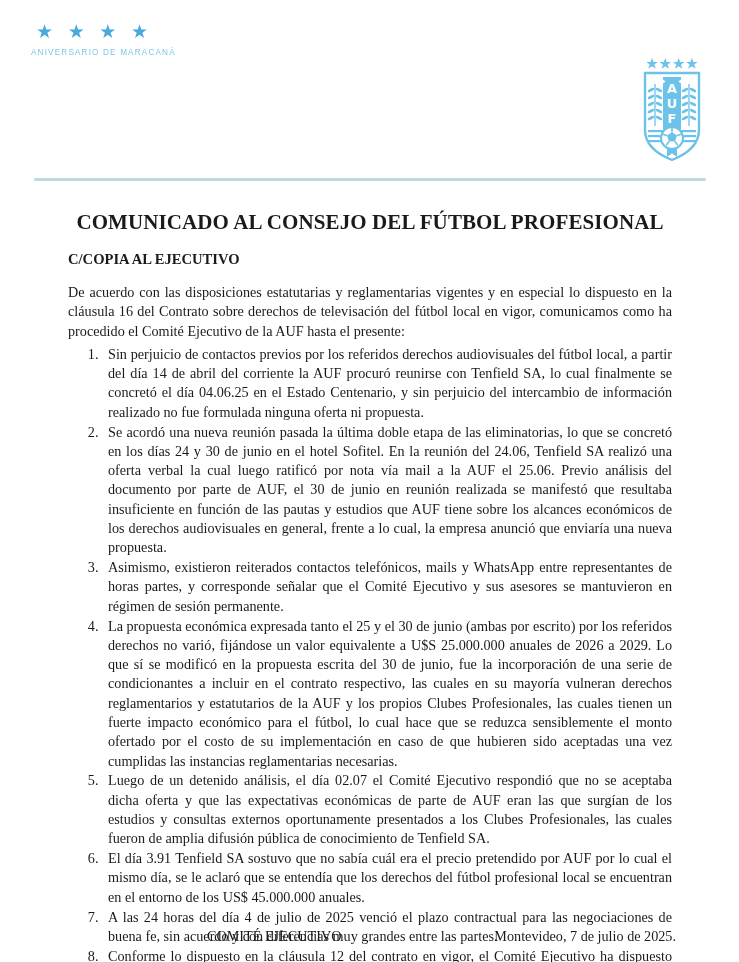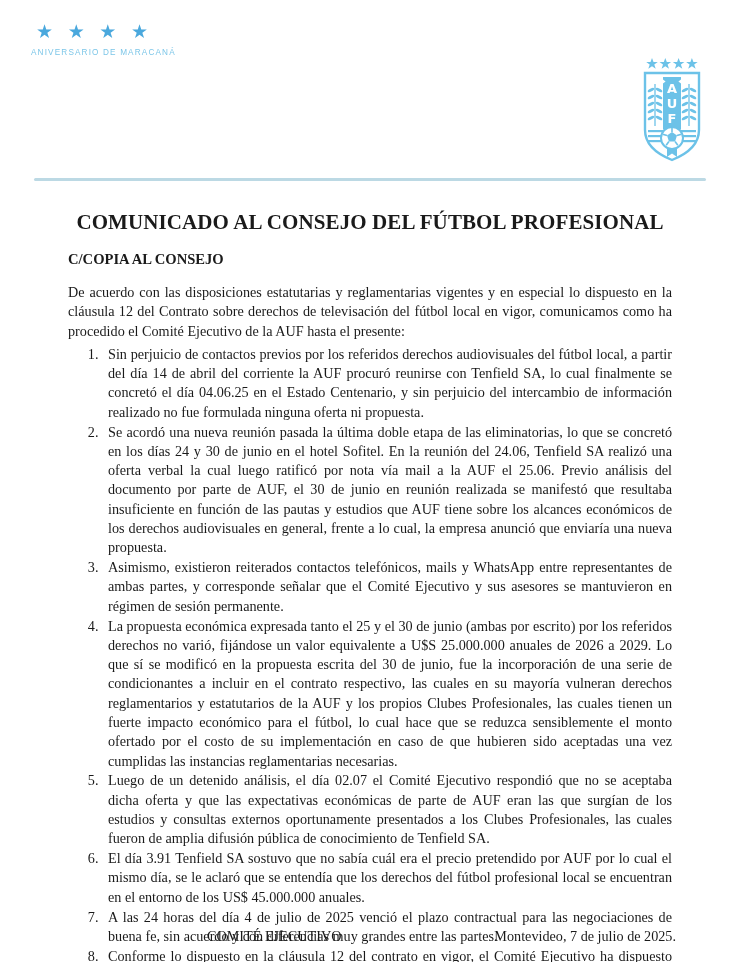--- a/index.html
+++ b/index.html
@@ -230,26 +230,26 @@
 
       <path d="M26 93 h10 v8 l-5 -3.4 -5 3.4 z" fill="#6cc2e8"></path>
     </svg>
   </div>
 
   <div class="divider"></div>
 </div>
 
 <div class="page">
   <h1 class="doc-title">COMUNICADO AL CONSEJO DEL FÚTBOL PROFESIONAL</h1>
-  <h2 class="doc-subtitle">C/COPIA AL CONSEJO</h2>
-  <p class="intro">De acuerdo con las disposiciones estatutarias y reglamentarias vigentes y en especial lo dispuesto en la cláusula 12 del Contrato sobre derechos de televisación del fútbol local en vigor, comunicamos como ha procedido el Comité Ejecutivo de la AUF hasta el presente:</p>
+  <h2 class="doc-subtitle">C/COPIA AL EJECUTIVO</h2>
+  <p class="intro">De acuerdo con las disposiciones estatutarias y reglamentarias vigentes y en especial lo dispuesto en la cláusula 16 del Contrato sobre derechos de televisación del fútbol local en vigor, comunicamos como ha procedido el Comité Ejecutivo de la AUF hasta el presente:</p>
   <ol class="items">
     <li>Sin perjuicio de contactos previos por los referidos derechos audiovisuales del fútbol local, a partir del día 14 de abril del corriente la AUF procuró reunirse con Tenfield SA, lo cual finalmente se concretó el día 04.06.25 en el Estado Centenario, y sin perjuicio del intercambio de información realizado no fue formulada ninguna oferta ni propuesta.</li>
     <li>Se acordó una nueva reunión pasada la última doble etapa de las eliminatorias, lo que se concretó en los días 24 y 30 de junio en el hotel Sofitel. En la reunión del 24.06, Tenfield SA realizó una oferta verbal la cual luego ratificó por nota vía mail a la AUF el 25.06. Previo análisis del documento por parte de AUF, el 30 de junio en reunión realizada se manifestó que resultaba insuficiente en función de las pautas y estudios que AUF tiene sobre los alcances económicos de los derechos audiovisuales en general, frente a lo cual, la empresa anunció que enviaría una nueva propuesta.</li>
-    <li>Asimismo,  existieron reiterados contactos telefónicos, mails y WhatsApp entre representantes de ambas partes, y corresponde señalar que el Comité Ejecutivo y sus asesores se mantuvieron en régimen de sesión permanente.</li>
+    <li>Asimismo,  existieron reiterados contactos telefónicos, mails y WhatsApp entre representantes de horas partes, y corresponde señalar que el Comité Ejecutivo y sus asesores se mantuvieron en régimen de sesión permanente.</li>
     <li>La propuesta económica expresada tanto el 25 y el 30 de junio (ambas por escrito) por los referidos derechos no varió, fijándose un valor equivalente a U$S 25.000.000 anuales de 2026 a 2029. Lo que sí se modificó en la propuesta escrita del 30 de junio, fue la incorporación de una serie de condicionantes a incluir en el contrato respectivo, las cuales en su mayoría vulneran derechos reglamentarios y estatutarios de la AUF y los propios Clubes Profesionales, las cuales tienen un fuerte impacto económico para el fútbol, lo cual hace que se reduzca sensiblemente el monto ofertado por el costo de su implementación en caso de que hubieren sido aceptadas una vez cumplidas las instancias reglamentarias necesarias.</li>
     <li>Luego de un detenido análisis, el día 02.07 el Comité Ejecutivo respondió que no se aceptaba dicha oferta y que las expectativas económicas de parte de AUF eran las que surgían de los estudios y consultas externos oportunamente presentados a los Clubes Profesionales, las cuales fueron de amplia difusión pública de conocimiento de Tenfield SA.</li>
     <li>El día 3.91 Tenfield SA sostuvo que no sabía cuál era el precio pretendido por AUF por lo cual el mismo día, se le aclaró que se entendía que los derechos del fútbol profesional local se encuentran en el entorno de los US$ 45.000.000 anuales.</li>
     <li>A las 24 horas del día 4 de julio de 2025 venció el plazo contractual para las negociaciones de buena fe, sin acuerdo y con diferencias muy grandes entre las partes.</li>
     <li>Conforme lo dispuesto en la cláusula 12 del contrato en vigor, el Comité Ejecutivo ha dispuesto comenzar a  preparar las bases para el procedimiento competitivo de carácter público que por contrato y estatuto debe efectuarse por los derechos audiovisuales del fútbol local y sus conexos.</li>
 
   </ol>
 </div>
 
 <div class="footer">

